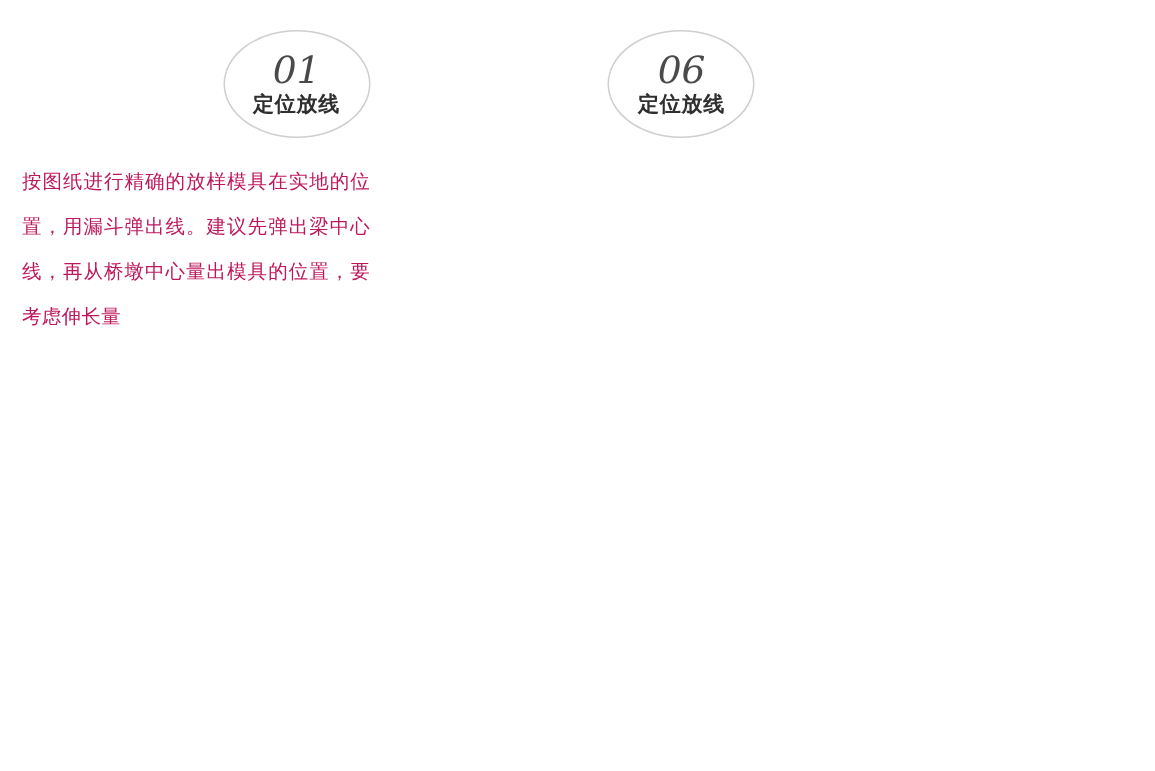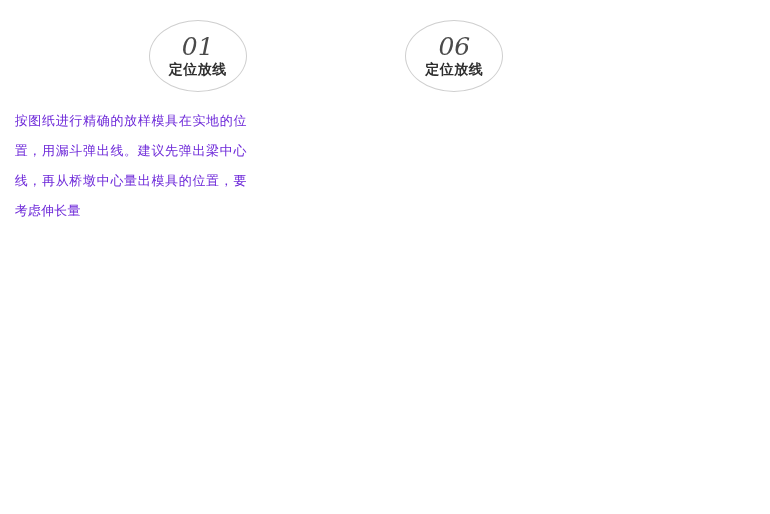--- a/index.html
+++ b/index.html
@@ -62,21 +62,21 @@
     line-height: 17px;
     color: #2f2f2f;
     font-weight: 700;
     letter-spacing: 0.5px;
     text-align: center;
     margin-top: 1px;
   }
   .desc {
     font-size: 13px;
     line-height: 30px;
-    color: #6d28d9;
+    color: #be185d;
     text-align: justify;
     text-align-last: left;
     width: 100%;
     max-width: 232px;
     letter-spacing: 0.2px;
   }
 </style>
 </head>
 <body>
 

